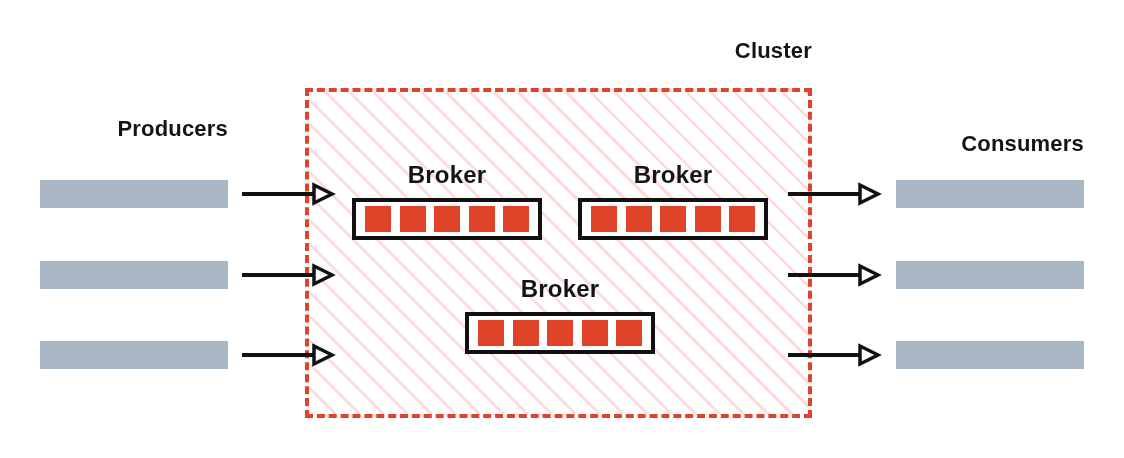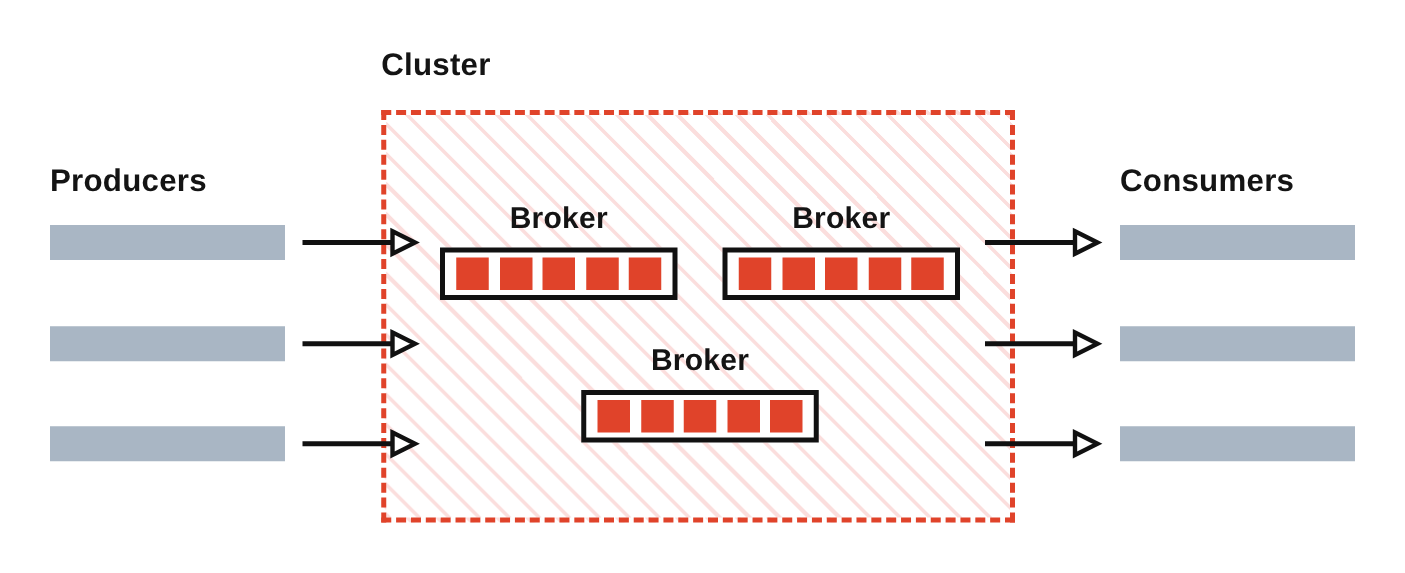--- a/index.html
+++ b/index.html
@@ -21,22 +21,22 @@
   
   .label {
     position: absolute;
     color: #141414;
     font-family: "Liberation Sans", sans-serif;
     font-weight: 600;
     white-space: nowrap;
     letter-spacing: 0.2px;
   }
   .label.section {
-    font-size: 25px;
-    text-align: left;
+    font-size: 22px;
+    text-align: right;
   }
   .label.broker-label {
     font-size: 24px;
     text-align: center;
   }
 
   
   .side-bar {
     position: absolute;
     width: 188px;
@@ -90,21 +90,21 @@
 </style>
 </head>
 <body>
 
 <div id="diagram-root">
 
   <div class="label section" style="left:305px; top:38px; width:507px;">Cluster</div>
 
   <div id="cluster-box"></div>
 
-  <div class="label section" style="left:40px; top:131px; width:188px;">Producers</div>
+  <div class="label section" style="left:40px; top:116px; width:188px;">Producers</div>
 
   <div class="side-bar" style="left:40px; top:180px;"></div>
   <div class="side-bar" style="left:40px; top:261px;"></div>
   <div class="side-bar" style="left:40px; top:341px;"></div>
 
   <div class="arrow" style="left:242px; top:182px; width:92px;">
     <svg width="92" height="24" viewBox="0 0 92 24">
       <line x1="0" y1="12" x2="72" y2="12" stroke="#111111" stroke-width="4"></line>
       <polygon points="72,3 90,12 72,21" fill="#ffffff" stroke="#111111" stroke-width="3.5" stroke-linejoin="miter"></polygon>
     </svg>

